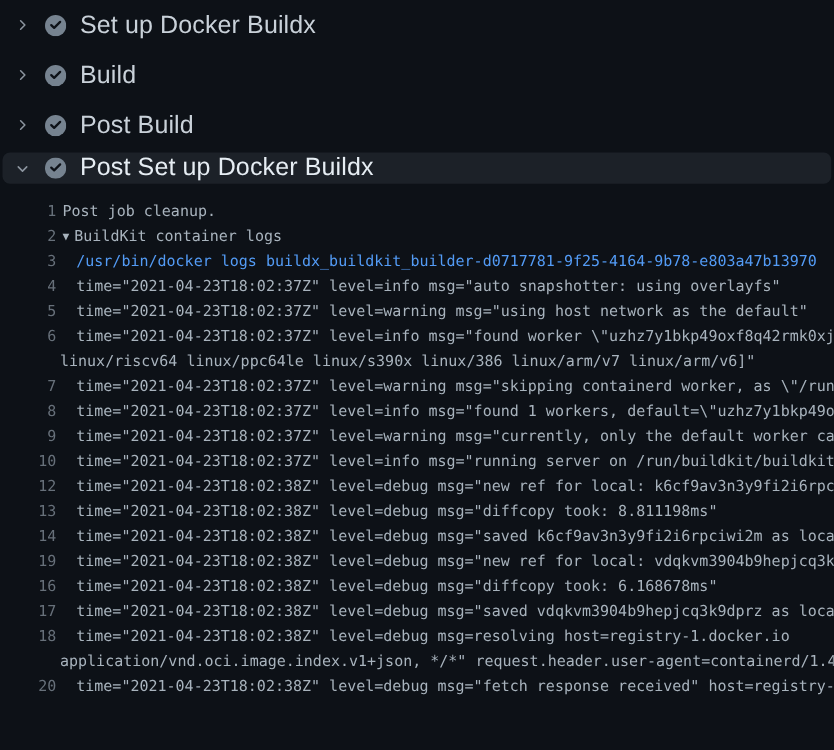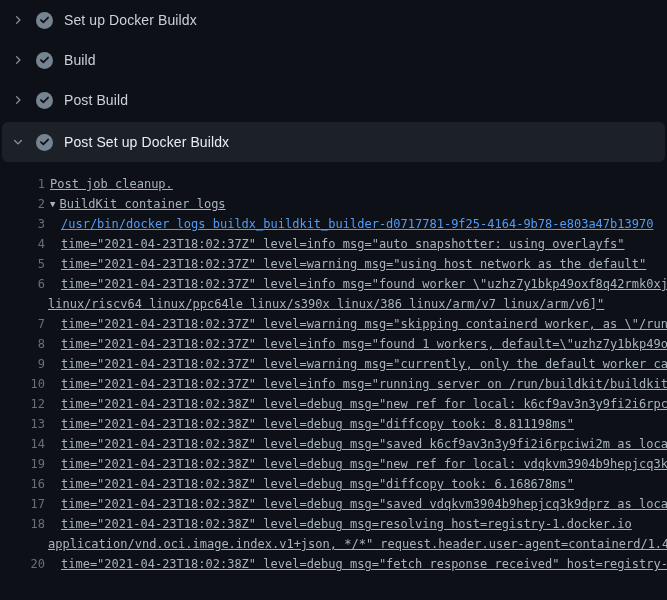--- a/index.html
+++ b/index.html
@@ -14,41 +14,41 @@
   .section-row{
     display:flex;align-items:center;height:40px;padding:0 12px;
     cursor:pointer;box-sizing:border-box;
   }
   .section-row .chev{
     width:12px;height:14px;display:flex;align-items:center;justify-content:center;
     margin-right:12px;flex:none;color:#8b949e;
   }
   .section-row .check{flex:none;margin-right:11px;display:flex;}
   .section-row .title{
-    font-size:14px;color:#c9d1d9;letter-spacing:.1px;
+    font-size:20px;color:#c9d1d9;letter-spacing:.1px;
   }
   .section-row.expanded{
-    height:40px;margin:2px 2px 0 2px;padding:0 10px;
+    height:25px;margin:2px 2px 0 2px;padding:0 10px;
     background:#1c2128;border-radius:6px;
   }
   .section-row.expanded .title{color:#e6edf3;}
   
   .log{
     padding-top:12px;
     font-family:"DejaVu Sans Mono","Liberation Mono",monospace;
   }
   .log-row{
     display:flex;height:20px;line-height:20px;
     font-size:12px;white-space:pre;
   }
   .ln{
     width:45px;flex:none;text-align:right;color:#67707a;cursor:pointer;
     font-family:inherit;
   }
-  .lt{color:#a8b3bd;text-decoration:underline;}
+  .lt{color:#a8b3bd;}
   .lt.ind0{margin-left:5px;}
   .lt.ind1{margin-left:16px;text-align:right;}
   .lt.cont{margin-left:3px;}
   .lt.cmd{color:#539bf5;}
   .toggle{
     display:inline-block;font-size:9px;margin-right:4px;
     position:relative;top:-1px;color:#a8b3bd;cursor:pointer;
   }
 </style>
 </head>

